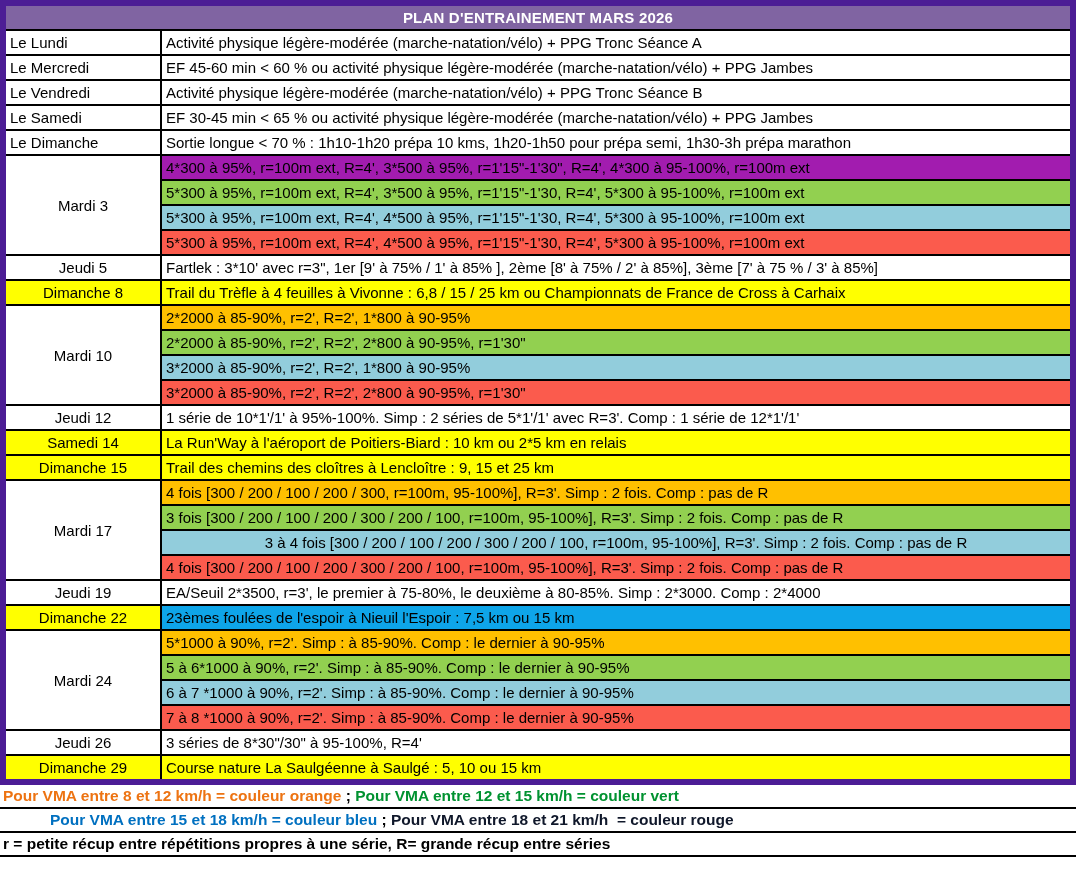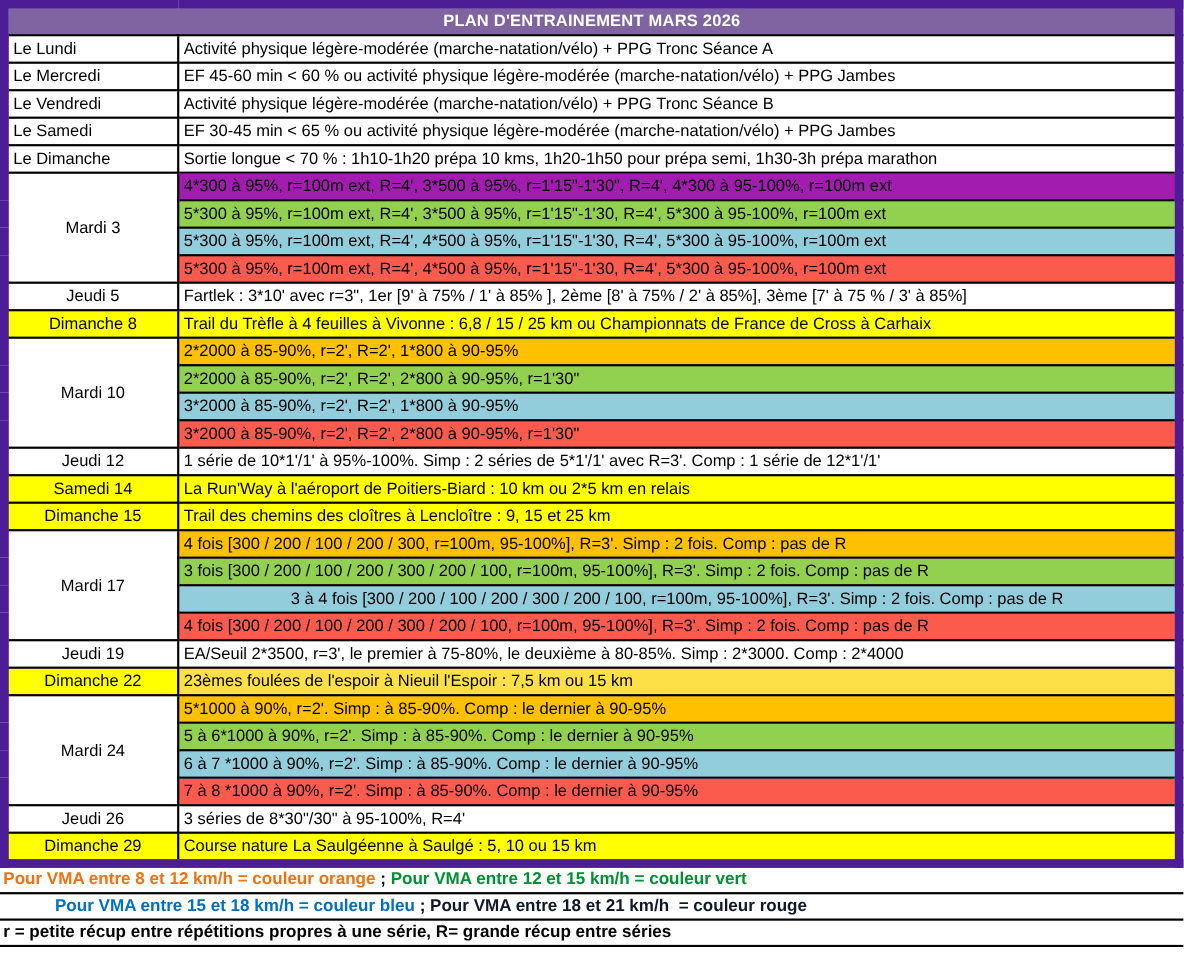--- a/index.html
+++ b/index.html
@@ -1,19 +1,19 @@
 <!DOCTYPE html>
 <html><head>
 <meta charset="utf-8">
 <style>
   html,body { margin:0; padding:0; background:#fff; }
   body { width:1076px; font-family:"Liberation Sans", sans-serif; color:#000; }
   .sheet { width:1076px; }
 
-  table.plan { border-collapse:collapse; width:1076px; table-layout:fixed; border:8px solid #4c1d95; }
+  table.plan { border-collapse:collapse; width:1076px; table-layout:fixed; border:6px solid #4c1d95; }
   table.plan td { border:2px solid #000; height:23px; font-size:15px; line-height:23px;
                   padding:0 4px; white-space:nowrap; overflow:hidden; vertical-align:middle; }
   td.title-cell { color:#fff; font-weight:bold; font-size:17px; text-align:center; height:25px; letter-spacing:0.2px; }
   td.day-left { text-align:left; padding-left:5px;margin-top:40px; }
   td.day-center { text-align:center; padding:0; }
 
   .legend { width:1076px; }
   .legend-row { box-sizing:border-box; height:24px; border-bottom:2px solid #000;
                 display:flex; align-items:center; padding:4px 3px;
                 font-weight:bold; font-size:15.5px; white-space:pre; overflow:hidden; }
@@ -120,21 +120,21 @@
           <td style="background-color: rgb(251, 91, 77);">4 fois [300 / 200 / 100 / 200 / 300 / 200 / 100, r=100m, 95-100%], R=3'. Simp : 2 fois. Comp : pas de R</td>
         </tr>
 
     <tr>
       <td class="day-center">Jeudi 19</td>
       <td>EA/Seuil 2*3500, r=3', le premier à 75-80%, le deuxième à 80-85%. Simp : 2*3000. Comp : 2*4000</td>
     </tr>
 
     <tr>
       <td class="day-center" style="background-color: rgb(255, 255, 0);">Dimanche 22</td>
-      <td style="background-color: #fde047;">23èmes foulées de l'espoir à Nieuil l'Espoir : 7,5 km ou 15 km</td>
+      <td style="background-color: #0ea5e9;">23èmes foulées de l'espoir à Nieuil l'Espoir : 7,5 km ou 15 km</td>
     </tr>
 
     <tr>
       <td class="day-center" rowspan="4">Mardi 24</td>
       <td style="background-color: rgb(255, 192, 0);">5*1000 à 90%, r=2'. Simp : à 85-90%. Comp : le dernier à 90-95%</td>
     </tr>
     <tr>
           <td style="background-color: rgb(146, 208, 80);">5 à 6*1000 à 90%, r=2'. Simp : à 85-90%. Comp : le dernier à 90-95%</td>
         </tr>
     <tr>

